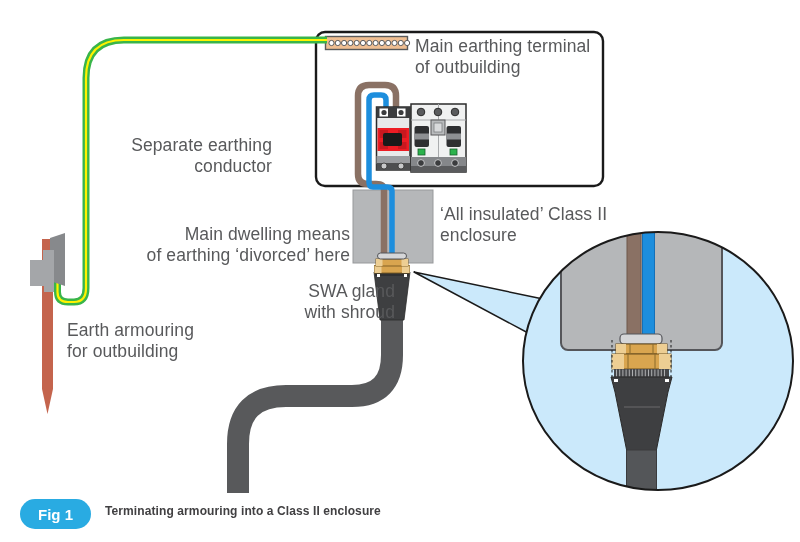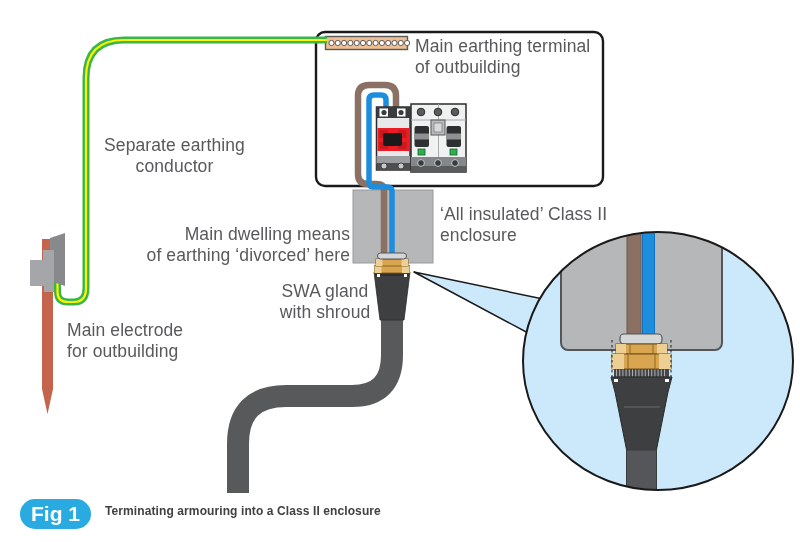--- a/index.html
+++ b/index.html
@@ -8,25 +8,25 @@
   html,body{margin:0;padding:0;background:#ffffff;}
   .stage{
     position:relative;width:800px;height:542px;background:#ffffff;overflow:hidden;
     font-family:"Liberation Sans", sans-serif;
   }
   .stage svg{position:absolute;left:0;top:0;}
   .lbl{
     position:absolute;color:var(--text);font-size:17.5px;line-height:1.2;
     white-space:pre-line;letter-spacing:.1px;
   }
-  .lbl.center{text-align:center;}
+  .lbl.center{text-align:right;}
   .lbl.right{text-align:right;margin-top:20px;}
   .fig-pill{
     position:absolute;left:20px;top:499px;width:71px;height:30px;border-radius:15px;
-    background:var(--pill);color:var(--pillText);font-size:21px;font-weight:bold;
+    background:var(--pill);color:var(--pillText);font-size:15px;font-weight:bold;
     display:flex;align-items:center;justify-content:center;
   }
   .caption{
     position:absolute;left:105px;top:504px;color:var(--caption);
     font-size:12px;font-weight:bold;letter-spacing:.1px;
   }
 </style>
 </head>
 <body>
 
@@ -209,21 +209,21 @@
   <div class="lbl right" style="left:140px;top:204px;width:210px;">Main dwelling means
 of earthing ‘divorced’ here</div>
 
   <div class="lbl center" style="left:255px;top:281px;width:140px;">SWA gland
 with shroud</div>
 
   <div class="lbl" style="left:440px;top:204px;width:200px;">‘All insulated’ Class II
 enclosure</div>
 
 
-  <div class="lbl" style="left:67px;top:320px;width:160px;">Main electrode
+  <div class="lbl" style="left:67px;top:320px;width:160px;">Earth armouring
 for outbuilding</div>
 
   <div class="fig-pill">
     <span>Fig 1</span>
   </div>
   <div class="caption">Terminating armouring into a Class II enclosure</div>
 
 </div>
 
 </body></html>

